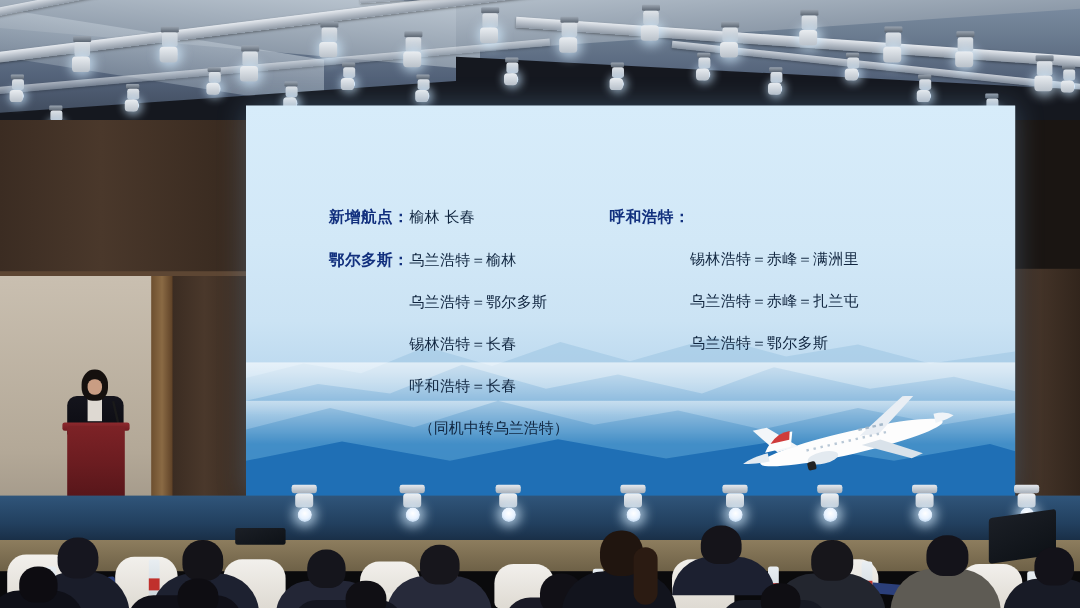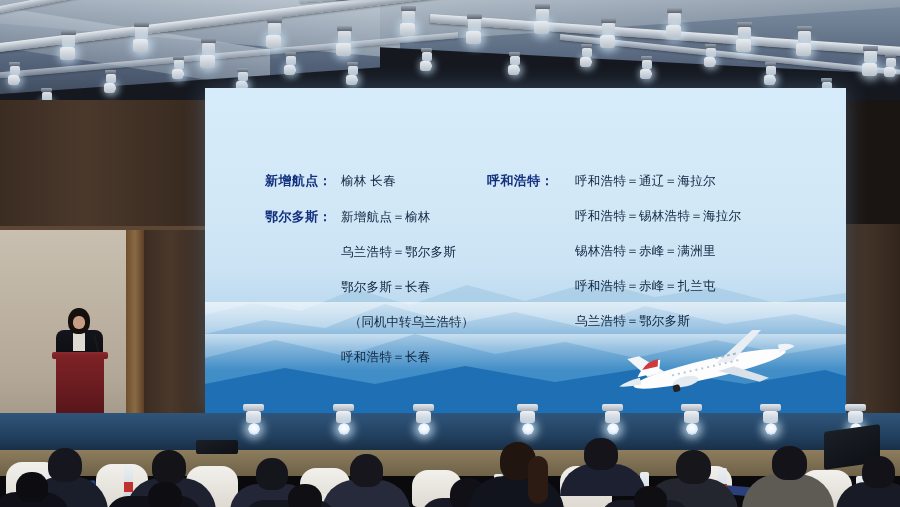--- a/index.html
+++ b/index.html
@@ -45,21 +45,21 @@
   .mtn{position:absolute;left:0;width:100%;}
   .haze{position:absolute;left:0;width:100%;background:linear-gradient(180deg,rgba(255,255,255,.62),rgba(255,255,255,0));}
 
   
   .title-wrap{position:absolute;left:17px;top:14px;display:flex;align-items:center;gap:11px;}
   .title-bar{width:13px;height:27px;background:#1d3f93;}
   .title-text{font-size:20px;font-weight:bold;color:#0d2f7a;letter-spacing:1.5px;
     text-shadow:0 1px 1px rgba(255,255,255,.5);}
 
   
-  .col{position:absolute;top:84px;}
+  .col{position:absolute;top:84px;text-align:right;}
   .col.left{left:60px;}
   .col.right{left:282px;}
   .row{display:flex;align-items:baseline;margin-bottom:18px;white-space:nowrap;}
   .row:last-child{margin-bottom:0;}
   .lbl{font-size:13px;font-weight:bold;color:#12307e;letter-spacing:.4px;min-width:76px;}
   .lbl.wide{min-width:88px;}
   .val{font-size:12.5px;color:#10253f;letter-spacing:.3px;}
   .indent{padding-left:76px;}
   .indent.wide{padding-left:88px;}
   .note{font-size:12.5px;color:#10253f;padding-left:84px;}
@@ -327,49 +327,45 @@
     </svg>
 
 
     <div class="col left">
       <div class="row">
         <span class="lbl">新增航点：</span>
         <span class="val">榆林  长春</span>
       </div>
       <div class="row">
         <span class="lbl">鄂尔多斯：</span>
-        <span class="val">新增航点＝榆林</span>
+        <span class="val">乌兰浩特＝榆林</span>
       </div>
       <div class="row indent">
         <span class="val">乌兰浩特＝鄂尔多斯</span>
       </div>
       <div class="row indent">
-        <span class="val">鄂尔多斯＝长春</span>
+        <span class="val">锡林浩特＝长春</span>
+      </div>
+      <div class="row indent">
+        <span class="val">呼和浩特＝长春</span>
       </div>
       <div class="row">
         <span class="note">（同机中转乌兰浩特）</span>
-      </div>
-      <div class="row indent">
-        <span class="val">呼和浩特＝长春</span>
       </div>
     </div>
 
     <div class="col right">
       <div class="row">
         <span class="lbl wide">呼和浩特：</span>
-        <span class="val">呼和浩特＝通辽＝海拉尔</span>
-      </div>
-      <div class="row indent wide">
-        <span class="val">呼和浩特＝锡林浩特＝海拉尔</span>
       </div>
       <div class="row indent wide">
         <span class="val">锡林浩特＝赤峰＝满洲里</span>
       </div>
       <div class="row indent wide">
-        <span class="val">呼和浩特＝赤峰＝扎兰屯</span>
+        <span class="val">乌兰浩特＝赤峰＝扎兰屯</span>
       </div>
       <div class="row indent wide">
         <span class="val">乌兰浩特＝鄂尔多斯</span>
       </div>
     </div>
 
     <svg class="plane" viewBox="0 0 190 74">
       <g transform="rotate(-13 95 37)">
         <ellipse cx="100" cy="40" rx="78" ry="9.5" fill="#fdfdfd"></ellipse>
         <path d="M172,40 q12,-1 16,-3 q-5,-5 -16,-5 Z" fill="#f0f4f8"></path>

